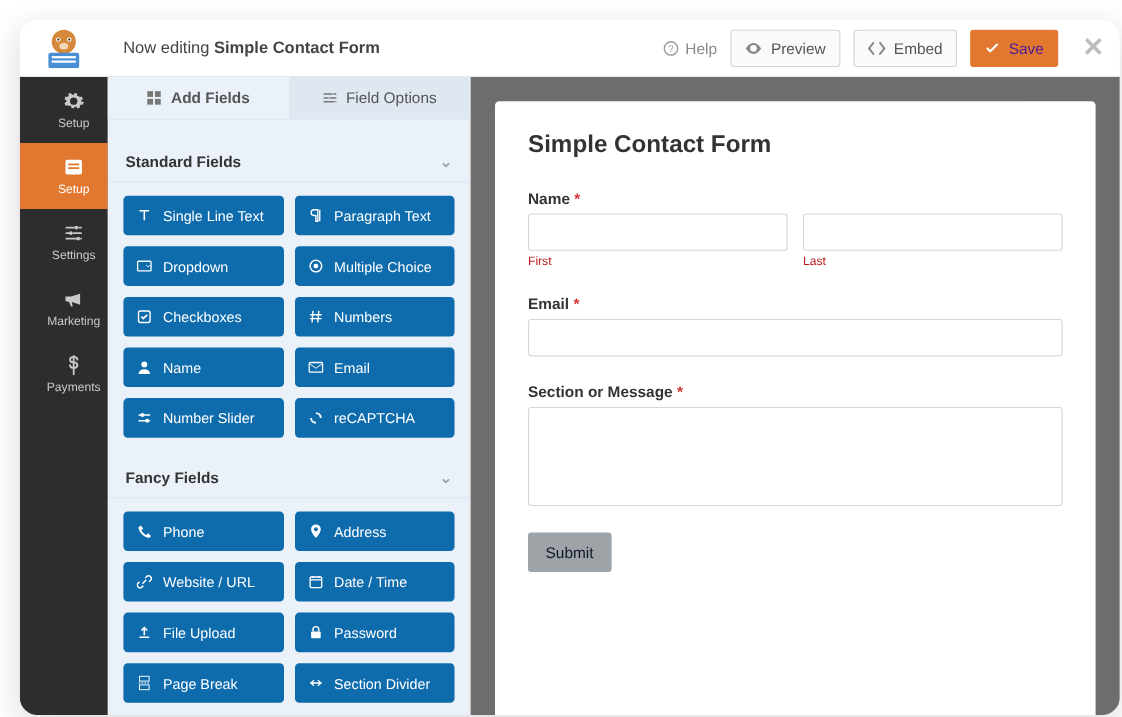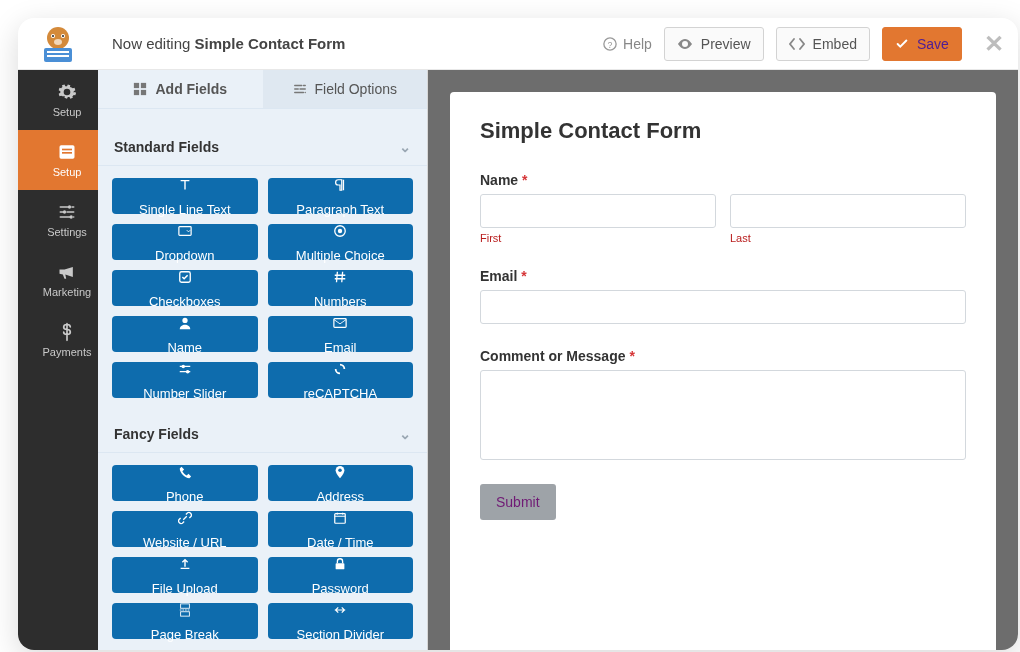--- a/index.html
+++ b/index.html
@@ -37,34 +37,34 @@
   
   .panel{width:var(--panel-w);background:var(--panel-bg);border-right:1px solid #d7d7d7;display:flex;flex-direction:column;min-height:0;gap:12px;}
   .tabs{display:flex;height:40px;border-bottom:1px solid var(--panel-border);}
   .tab{flex:1;display:flex;align-items:center;justify-content:center;gap:8px;font-size:14px;color:#555;cursor:pointer;background:#dfe8f1;}
   .tab.active{background:var(--panel-bg);font-weight:600;}
   .tab svg{width:14px;height:14px;fill:#777;}
   .panel-scroll{overflow:auto;padding:4px 0 18px;}
   .section-head{display:flex;align-items:center;justify-content:space-between;padding:14px 16px 10px;font-size:14px;font-weight:600;color:#333;border-bottom:1px solid var(--panel-border);margin-bottom:12px;}
   .section-head .chev{color:#9aa7b3;}
   .chip-grid{display:grid;grid-template-columns:1fr 1fr;gap:10px;padding:0 14px 6px;}
-  .chip{background:var(--blue);color:#fff;height:36px;border-radius:4px;display:flex;align-items:center;gap:10px;padding:0 12px;font-size:13px;cursor:pointer;flex-direction:column;}
+  .chip{background:var(--blue);color:#fff;height:36px;border-radius:4px;display:flex;align-items:center;gap:10px;padding:0 12px;font-size:13px;cursor:pointer;}
   .chip svg{width:14px;height:14px;fill:#fff;flex-shrink:0;}
   
   .canvas-wrap{flex:1;background:#6d6d6d;padding:22px 22px 0;overflow:hidden;}
   .canvas{background:#fff;border-radius:4px 4px 0 0;height:100%;padding:26px 30px;overflow:auto;}
   .canvas h1{font-size:22px;margin:0 0 28px;color:#333;}
   .fld-label{font-size:14px;font-weight:600;color:#333;margin-bottom:6px;}
   .req{color:#d63638;}
   .row{display:flex;gap:14px;}
   .inp{border:1px solid #d3d8dd;border-radius:3px;height:34px;background:#fff;}
   .sub{font-size:11px;color:#b91c1c;margin-top:4px;}
   .block{margin-bottom:24px;}
   .ta{border:1px solid #d3d8dd;border-radius:3px;height:90px;background:#fff;}
-  .submit{display:inline-block;background:#9ea3a8;color:#701a75;border-radius:3px;padding:10px 16px;font-size:14px;cursor:pointer;}
+  .submit{display:inline-block;background:#9ea3a8;color:#0f172a;border-radius:3px;padding:10px 16px;font-size:14px;cursor:pointer;}
   
   svg{display:block;}
 </style>
 </head>
 <body>
 
 <div class="frame">
 
   <div class="topbar">
     <div class="logo">
@@ -329,21 +329,21 @@
             </div>
           </div>
         </div>
 
         <div class="block">
           <div class="fld-label"><span>Email</span> <span class="req">*</span></div>
           <div class="inp"></div>
         </div>
 
         <div class="block">
-          <div class="fld-label"><span>Comment or Message</span> <span class="req">*</span></div>
+          <div class="fld-label"><span>Section or Message</span> <span class="req">*</span></div>
           <div class="ta"></div>
         </div>
 
         <div class="submit"><span>Submit</span></div>
       </div>
     </div>
 
   </div>
 </div>
 

